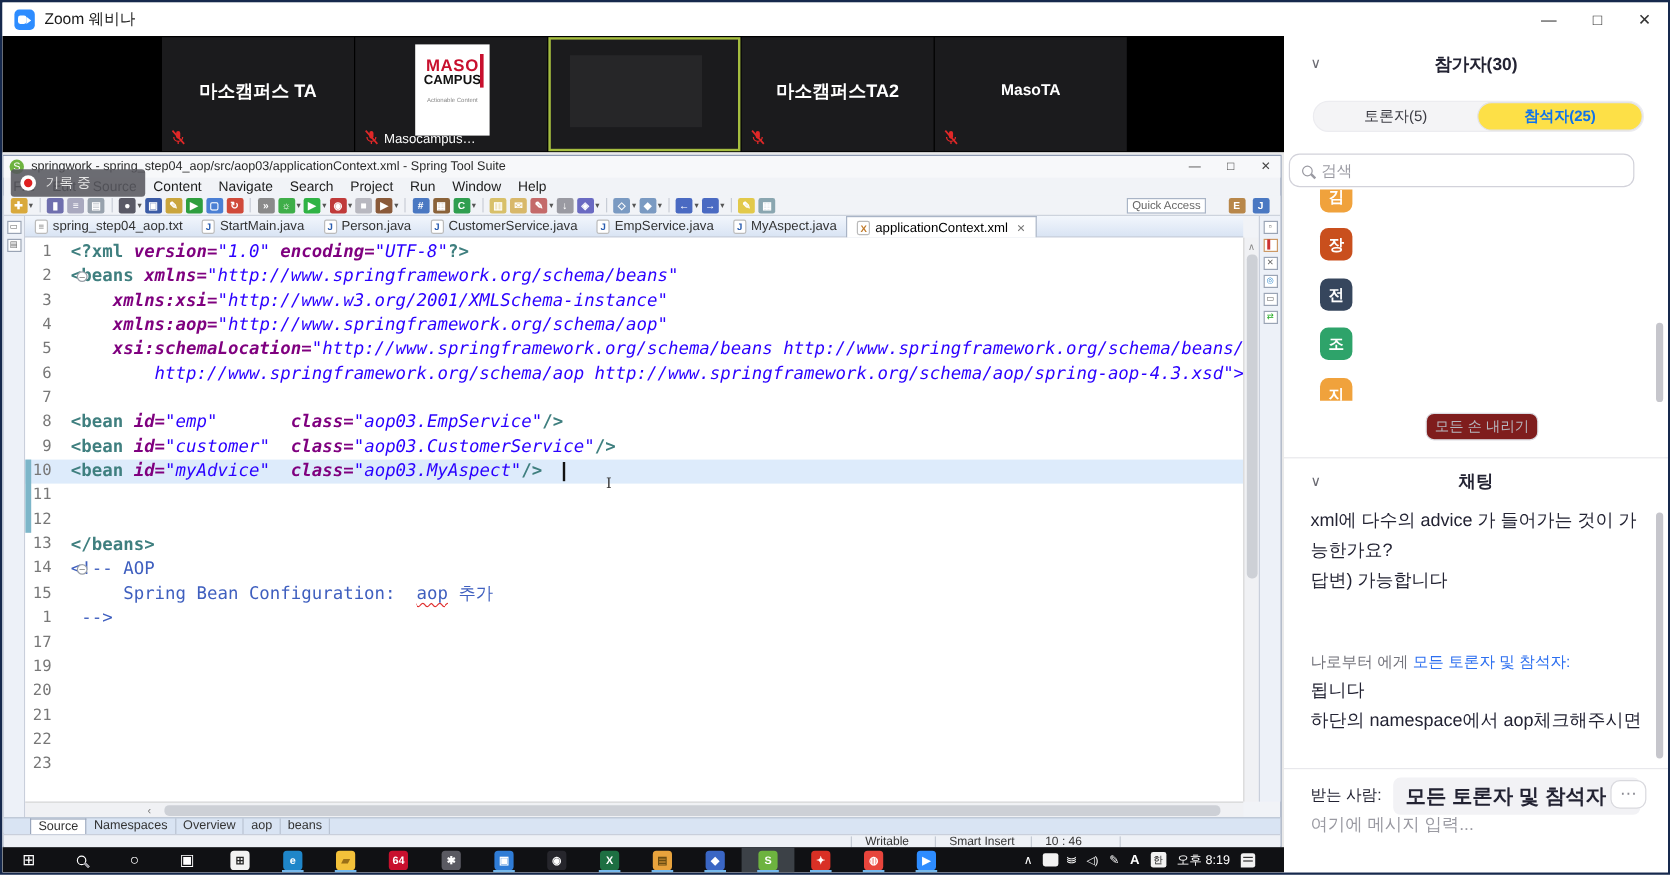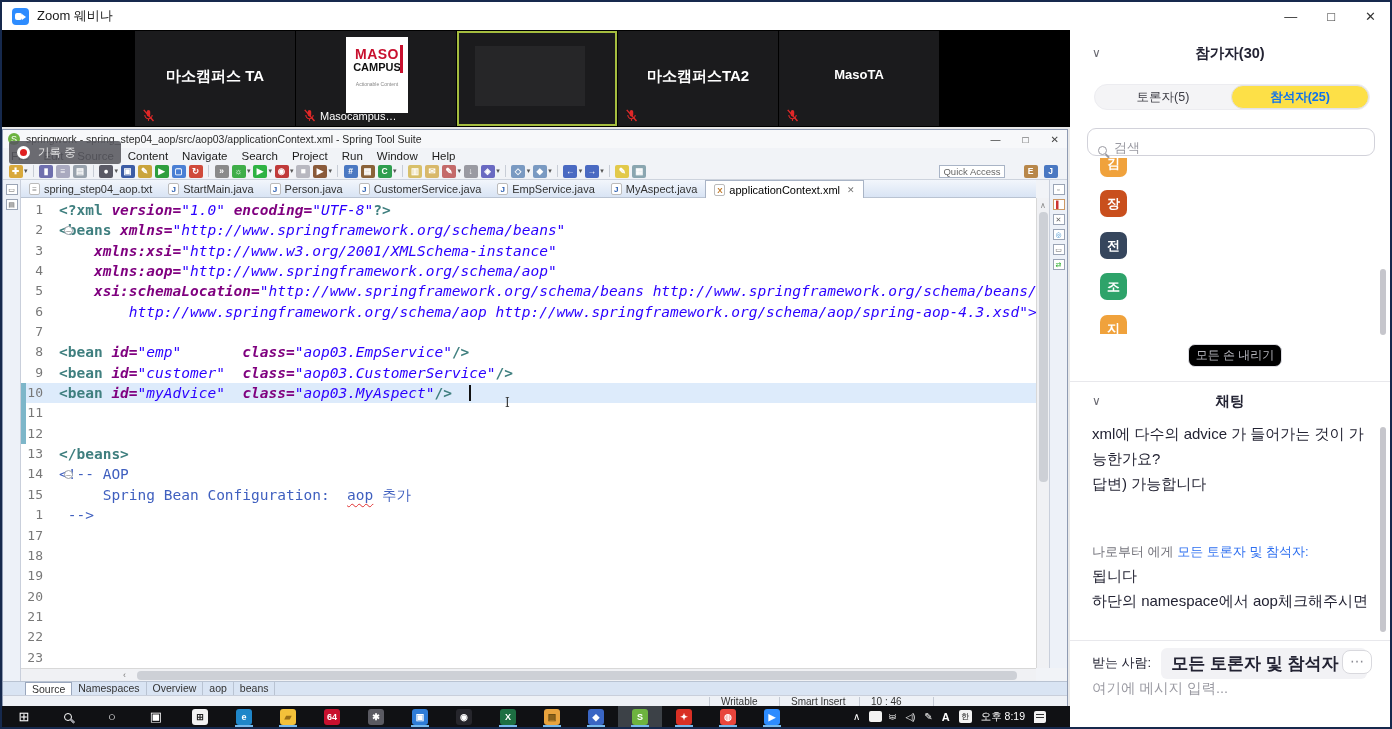--- a/index.html
+++ b/index.html
@@ -29,29 +29,29 @@
   .vcard .bar { position:absolute; right:5px; top:8px; width:3px; height:28px; background:#c8102e; }
   .vthumb { position:absolute; left:16px; top:13px; width:110px; height:60px; background:#262628; }
 
   
   #panel { position:absolute; left:1068px; top:28px; width:320px; height:697px; background:#fff; }
   .chev { position:absolute; left:22px; color:#6a6a72; font-size:12px; }
   .phead { position:absolute; left:0; right:0; text-align:center; font-size:14.5px; font-weight:bold; color:#232333; }
   #seg { position:absolute; left:24px; top:54px; width:276px; height:26px; background:#f4f4f6; border:1px solid #ececf0; border-radius:16px; display:flex; }
   .segitem { flex:1; display:flex; align-items:center; justify-content:center; font-size:12.5px; color:#3c3c44; }
   .segitem.sel { background:#fde047; border:1px solid #e2e2e8; border-radius:14px; color:#0e72ed; font-weight:bold; }
-  #searchbox { position:absolute; left:17px; top:98px; width:288px; height:28px; border:1px solid #d2d2da; border-radius:9px; display:flex; align-items:flex-end; }
+  #searchbox { position:absolute; left:4px; top:98px; width:288px; height:28px; border:1px solid #d2d2da; border-radius:9px; display:flex; align-items:center; }
   .mag { width:9px; height:9px; border:1.5px solid #9a9aa2; border-radius:50%; position:relative; margin-left:10px; flex:none; }
   .mag::after { content:""; position:absolute; width:5px; height:1.5px; background:#9a9aa2; transform:rotate(45deg); right:-4px; bottom:-2px; }
   #searchinput { border:none; outline:none; margin-left:7px; font-size:13px; color:#333; width:230px; background:transparent; }
   #searchinput::placeholder { color:#9a9aa2; }
   #plist { position:absolute; left:0; top:128px; width:320px; height:176px; overflow:hidden; }
   .avatar { position:absolute; left:30px; width:27px; height:27px; border-radius:7px; color:#fff; font-size:13px; font-weight:bold; text-align:center; line-height:27px; }
   .vscrollthumb { position:absolute; width:6px; border-radius:3px; background:#c6c6cc; }
-  #lowerhands { position:absolute; left:118px; top:314px; width:94px; height:23px; background:#000000; border:1px solid #dcdce2; border-radius:7px; font-size:12px; color:#b6b6be; text-align:center; line-height:21px; }
+  #lowerhands { position:absolute; left:118px; top:314px; width:94px; height:23px; background:#7f1d1d; border:1px solid #dcdce2; border-radius:7px; font-size:12px; color:#b6b6be; text-align:center; line-height:21px; }
   .pdivider { position:absolute; left:0; width:320px; height:1px; background:#e8e8ec; }
   #chatmsgs { position:absolute; left:22px; top:392px; width:276px; }
   .cm-meta { font-size:14.5px; color:#4a4a52; height:25px; line-height:22px; }
   .cm-text { font-size:15px; color:#232333; height:25px; line-height:24px; }
   .cm-gap { height:45px; }
   .cm-sender { font-size:13px; height:22px; line-height:20px; color:#74747c; }
   .cm-sender .blue { color:#2d6ff0; }
   #compose { position:absolute; left:22px; top:620px; width:276px; height:26px; display:flex; align-items:center; }
   #compose .lbl { font-size:13px; color:#232333; }
   #recippill { margin-left:10px; background:#f2f2f5; border-radius:6px; padding:4px 10px; font-size:17px; color:#232333; font-weight:bold;text-align:right; }
@@ -326,21 +326,20 @@
           <div class="cl"><span class="num">8</span><span class="codepre"><span class="c-tag">&lt;bean </span><span class="c-attr">id=</span><span class="c-val">"emp"</span><span class="c-pln">       </span><span class="c-attr">class=</span><span class="c-val">"aop03.EmpService"</span><span class="c-tag">/&gt;</span></span></div>
           <div class="cl"><span class="num">9</span><span class="codepre"><span class="c-tag">&lt;bean </span><span class="c-attr">id=</span><span class="c-val">"customer"</span><span class="c-pln">  </span><span class="c-attr">class=</span><span class="c-val">"aop03.CustomerService"</span><span class="c-tag">/&gt;</span></span></div>
           <div class="cl hl"><span class="num">10</span><span class="codepre"><span class="c-tag">&lt;bean </span><span class="c-attr">id=</span><span class="c-val">"myAdvice"</span><span class="c-pln">  </span><span class="c-attr">class=</span><span class="c-val">"aop03.MyAspect"</span><span class="c-tag">/&gt;</span></span></div>
           <div class="cl"><span class="num">11</span><span class="codepre"></span></div>
           <div class="cl"><span class="num">12</span><span class="codepre"></span></div>
           <div class="cl"><span class="num">13</span><span class="codepre"><span class="c-tag">&lt;/beans&gt;</span></span></div>
           <div class="cl"><span class="num">14</span><span class="fold">–</span><span class="codepre"><span class="c-com">&lt;!-- AOP</span></span></div>
           <div class="cl"><span class="num">15</span><span class="codepre"><span class="c-com">     Spring Bean Configuration:  </span><span class="c-com-err">aop</span><span class="c-com"> 추가</span></span></div>
           <div class="cl"><span class="num">1</span><span class="codepre"><span class="c-com"> --&gt;</span></span></div>
           <div class="cl"><span class="num">17</span><span class="codepre"></span></div>
-          <div class="cl"><span class="num">18</span><span class="codepre"></span></div>
           <div class="cl"><span class="num">19</span><span class="codepre"></span></div>
           <div class="cl"><span class="num">20</span><span class="codepre"></span></div>
           <div class="cl"><span class="num">21</span><span class="codepre"></span></div>
           <div class="cl"><span class="num">22</span><span class="codepre"></span></div>
           <div class="cl"><span class="num">23</span><span class="codepre"></span></div>
           <div id="rangebar"></div>
           <div id="caret"></div>
           <div id="ibeam">I</div>
         </div>
       <div id="vscroll">

